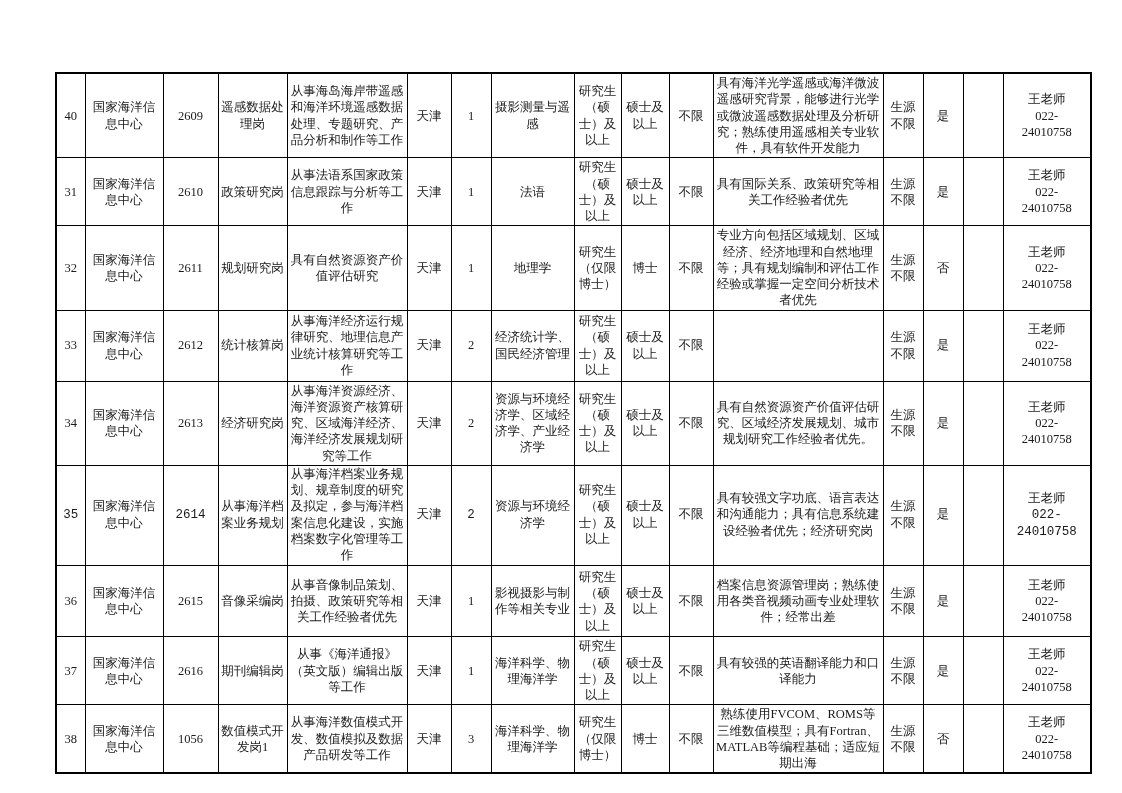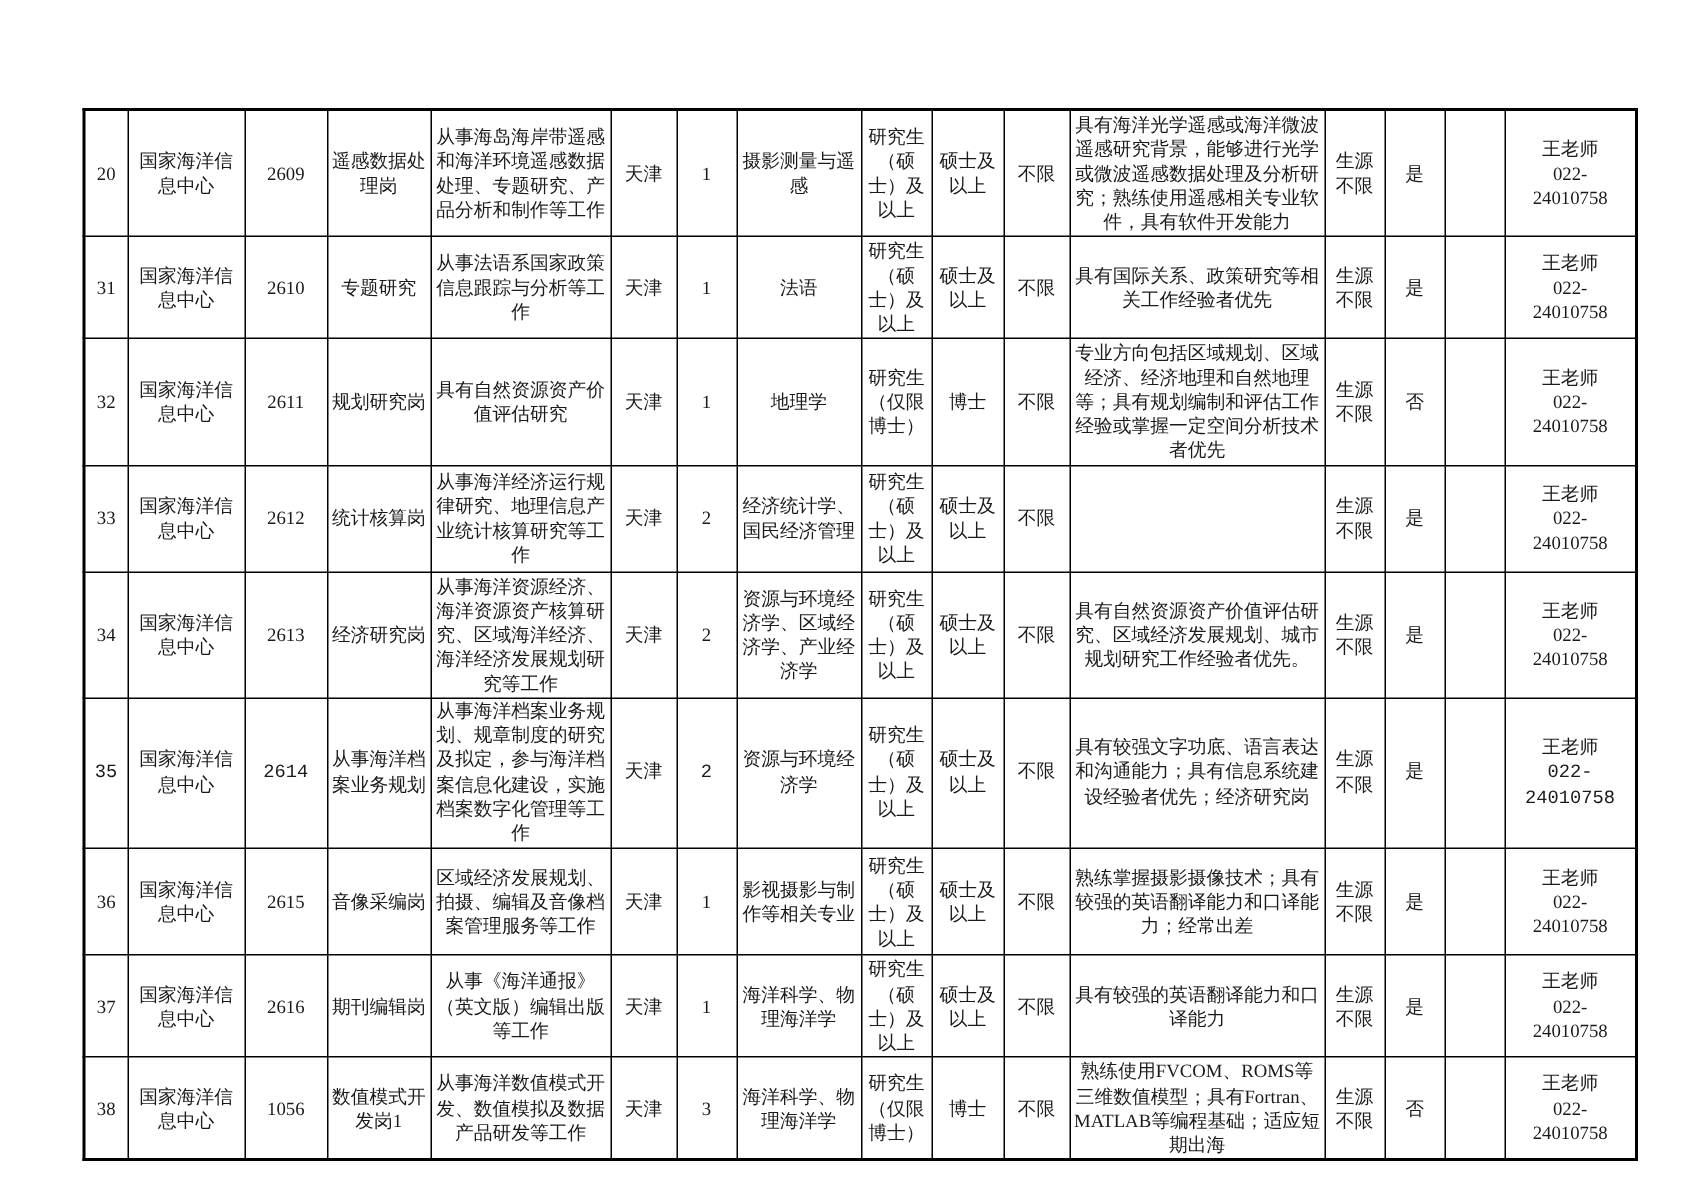--- a/index.html
+++ b/index.html
@@ -71,21 +71,21 @@
       <col style="width:48px">
         <col style="width:44px">
         <col style="width:170px">
       <col style="width:40px">
         <col style="width:40px">
         <col style="width:40px">
       <col style="width:88px">
     </colgroup>
     <tbody id="table-body">
         <tr>
-          <td class="col-seq">20</td>
+          <td class="col-seq">40</td>
           <td class="col-unit-name">国家海洋信息中心</td>
           <td class="col-post-code">2609</td>
           <td class="col-post-name">遥感数据处理岗</td>
           <td class="col-duties">从事海岛海岸带遥感和海洋环境遥感数据处理、专题研究、产品分析和制作等工作</td>
           <td class="col-work-location">天津</td>
           <td class="col-headcount">1</td>
           <td class="col-major">摄影测量与遥感</td>
           <td class="col-education">研究生（硕士）及以上</td>
           <td class="col-degree">硕士及以上</td>
           <td class="col-political-status">不限</td>
@@ -94,21 +94,21 @@
           <td class="col-fresh-graduate">是</td>
           <td class="col-notes"></td>
           <td class="col-contact">王老师
 022-
 24010758</td>
         </tr>
         <tr>
           <td class="col-seq">31</td>
           <td class="col-unit-name">国家海洋信息中心</td>
           <td class="col-post-code">2610</td>
-          <td class="col-post-name">专题研究</td>
+          <td class="col-post-name">政策研究岗</td>
           <td class="col-duties">从事法语系国家政策信息跟踪与分析等工作</td>
           <td class="col-work-location">天津</td>
           <td class="col-headcount">1</td>
           <td class="col-major">法语</td>
           <td class="col-education">研究生（硕士）及以上</td>
           <td class="col-degree">硕士及以上</td>
           <td class="col-political-status">不限</td>
           <td class="col-other">具有国际关系、政策研究等相关工作经验者优先</td>
           <td class="col-origin-limit">生源不限</td>
           <td class="col-fresh-graduate">是</td>
@@ -195,28 +195,28 @@
           <td class="col-notes"></td>
           <td class="col-contact">王老师
 022-
 24010758</td>
         </tr>
         <tr>
           <td class="col-seq">36</td>
           <td class="col-unit-name">国家海洋信息中心</td>
           <td class="col-post-code">2615</td>
           <td class="col-post-name">音像采编岗</td>
-          <td class="col-duties">区域经济发展规划、拍摄、编辑及音像档案管理服务等工作</td>
+          <td class="col-duties">从事音像制品策划、拍摄、政策研究等相关工作经验者优先</td>
           <td class="col-work-location">天津</td>
           <td class="col-headcount">1</td>
           <td class="col-major">影视摄影与制作等相关专业</td>
           <td class="col-education">研究生（硕士）及以上</td>
           <td class="col-degree">硕士及以上</td>
           <td class="col-political-status">不限</td>
-          <td class="col-other">熟练掌握摄影摄像技术；具有较强的英语翻译能力和口译能力；经常出差</td>
+          <td class="col-other">档案信息资源管理岗；熟练使用各类音视频动画专业处理软件；经常出差</td>
           <td class="col-origin-limit">生源不限</td>
           <td class="col-fresh-graduate">是</td>
           <td class="col-notes"></td>
           <td class="col-contact">王老师
 022-
 24010758</td>
         </tr>
         <tr>
           <td class="col-seq">37</td>
           <td class="col-unit-name">国家海洋信息中心</td>

